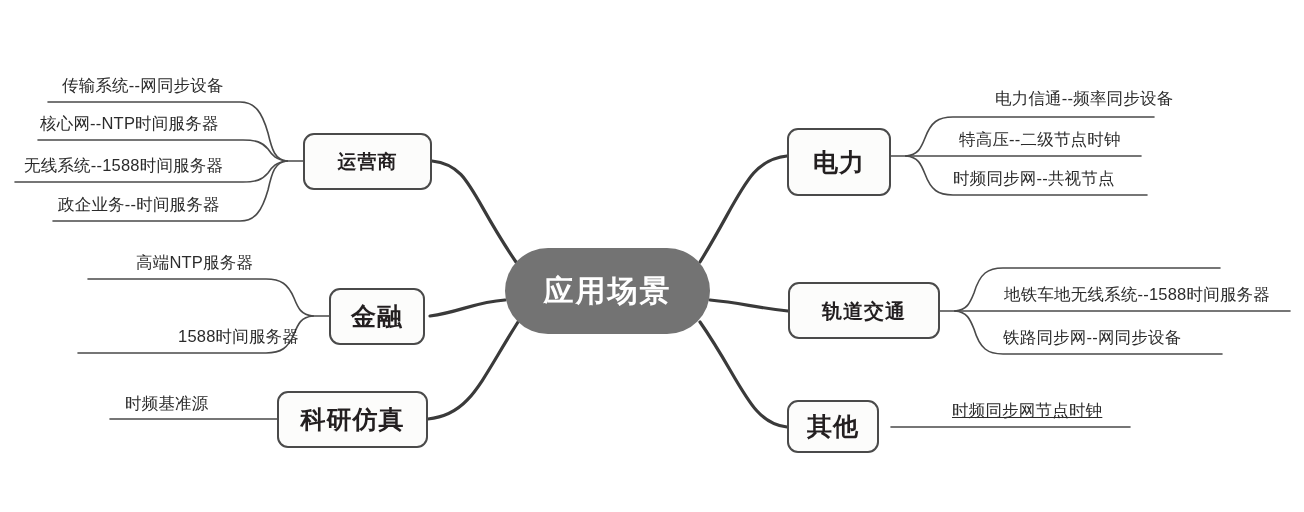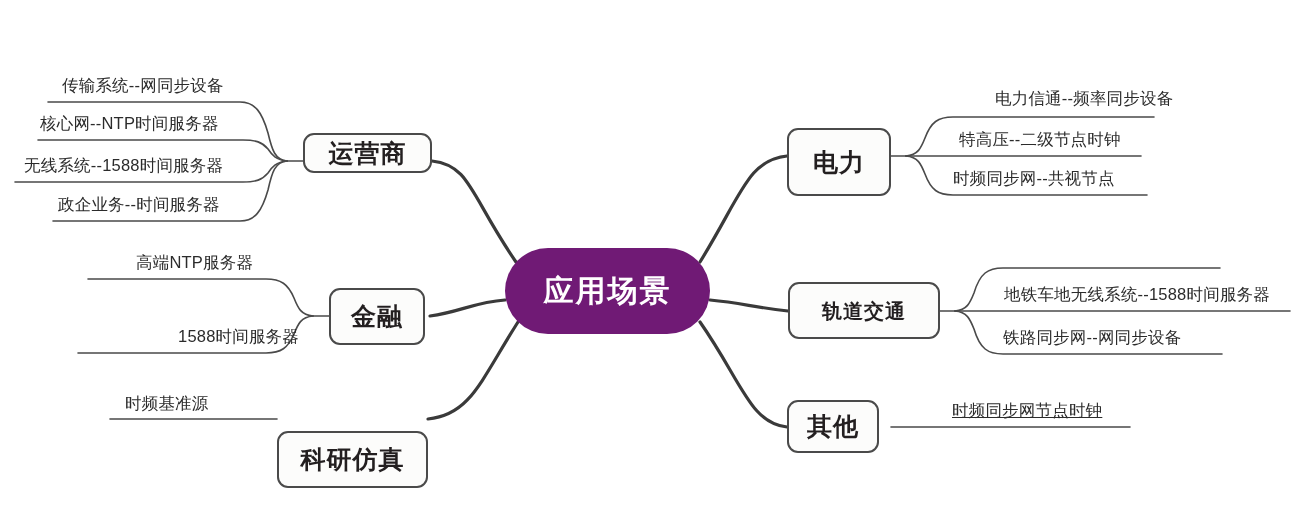--- a/index.html
+++ b/index.html
@@ -51,21 +51,21 @@
     font-weight: bold;
     letter-spacing: 1px;
     white-space: nowrap;
   }
   .node-box .node-label {
     line-height: 1;
   }
   .center-node {
     position: absolute;
     box-sizing: border-box;
-    background: #701a75;
+    background: #737373;
     border-radius: 44px;
     display: flex;
     align-items: center;
     justify-content: center;
     color: #ffffff;
     font-weight: bold;
     font-size: 30px;
     letter-spacing: 2px;
     white-space: nowrap;
   }
@@ -115,29 +115,29 @@
     <path class="connector-line" d="M 955,311 C 970,311 976,311 988,311 L 1290,311"></path>
     <path class="connector-line" d="M 955,311 C 967,312 970,319 974,329 C 980,349 988,354 1003,354 L 1222,354"></path>
 
     <path class="connector-line" d="M 891,427 L 1130,427"></path>
   </svg>
 
   <div class="center-node" style="left:505px; top:248px; width:205px; height:86px;">
     <span class="node-label">应用场景</span>
   </div>
 
-  <div class="node-box" style="left:303px; top:133px; width:129px; height:40px; font-size:25px;">
+  <div class="node-box" style="left:303px; top:133px; width:129px; height:57px; font-size:19px;">
     <span class="node-label">运营商</span>
   </div>
 
   <div class="node-box" style="left:329px; top:288px; width:96px; height:57px; font-size:25px;">
     <span class="node-label">金融</span>
   </div>
 
-  <div class="node-box" style="left:277px; top:391px; width:151px; height:57px; font-size:25px;margin-top:40px;">
+  <div class="node-box" style="left:277px; top:391px; width:151px; height:57px; font-size:25px;">
     <span class="node-label">科研仿真</span>
   </div>
 
   <div class="node-box" style="left:787px; top:128px; width:104px; height:68px; font-size:25px;">
     <span class="node-label">电力</span>
   </div>
 
   <div class="node-box" style="left:788px; top:282px; width:152px; height:57px; font-size:20px;">
     <span class="node-label">轨道交通</span>
   </div>

